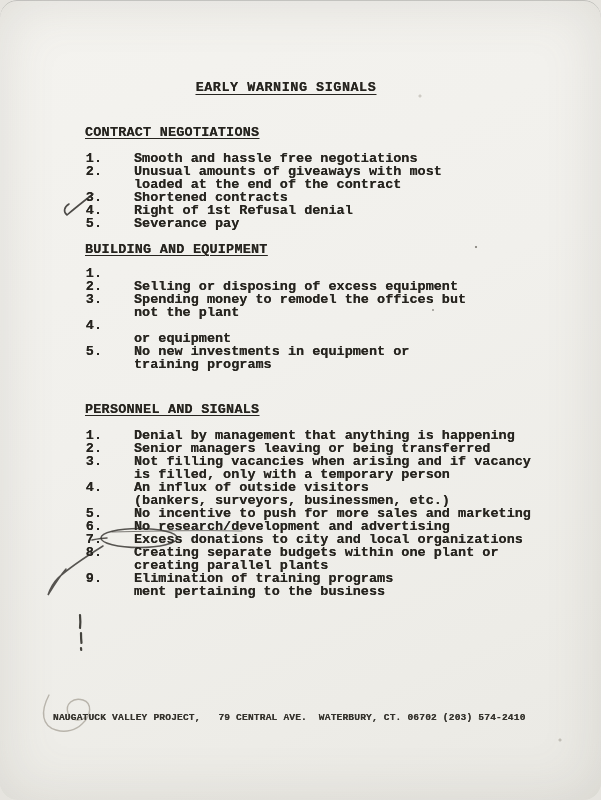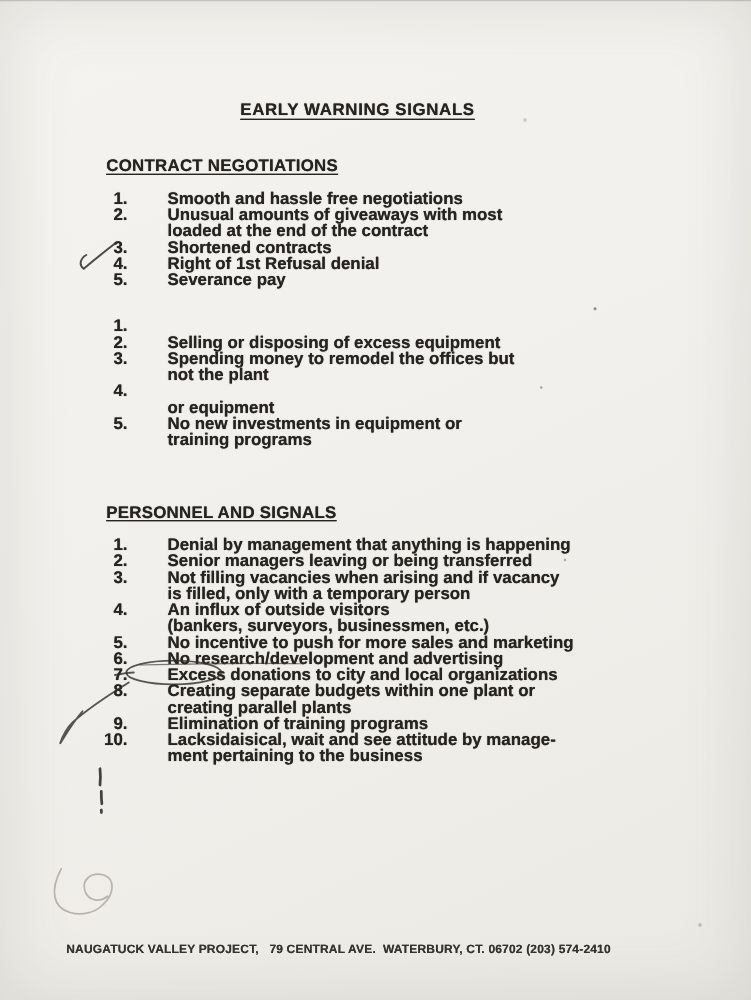--- a/index.html
+++ b/index.html
@@ -6,43 +6,43 @@
   .page{
     position:relative;width:601px;height:800px;overflow:hidden;
     background:
       radial-gradient(circle at 476px 247px, rgba(70,66,58,.55) 0 .8px, transparent 1.6px),
       radial-gradient(circle at 433px 310px, rgba(70,66,58,.4) 0 .7px, transparent 1.4px),
       radial-gradient(circle at 452px 448px, rgba(70,66,58,.4) 0 .7px, transparent 1.4px),
       radial-gradient(circle at 560px 740px, rgba(120,112,98,.35) 0 1px, transparent 2px),
       radial-gradient(circle at 420px 96px, rgba(120,112,98,.3) 0 1px, transparent 2px),
       linear-gradient(155deg,#f4f3ef 0%,#f1f0ec 45%,#edecE7 80%,#eae9e4 100%);
     box-shadow: inset 0 0 55px rgba(110,104,92,.16), inset 0 1px 0 rgba(110,110,110,.3);
-    font-family:Liberation Sans, sans-serif;
-    font-weight:700;color:#26241f;
+    font-family:Liberation Mono, monospace;
+    font-weight:700;color:#26241f;border-radius:17px;
   }
   .ink{text-shadow:0 0 .6px rgba(38,34,28,.85);}
   .title{
     position:absolute;top:80px;left:0;width:572px;margin:0;text-align:center;
     font-size:13.5px;letter-spacing:.5px;font-weight:700;
     text-decoration:underline;text-underline-offset:3px;text-decoration-thickness:1.4px;
   }
   .section{position:absolute;left:76px;}
   .sec0{top:126px}.sec1{top:243px}.sec2{top:403px}
   .heading{
     margin:0 0 0 9px;font-size:13.5px;font-weight:700;letter-spacing:.2px;
     text-decoration:underline;text-underline-offset:2px;text-decoration-thickness:1.4px;
     line-height:13px;
   }
   .list{margin-top:13px;}
   .sec1 .list{margin-top:11px;}
   .row{display:flex;height:13px;line-height:13.2px;font-size:13.5px;}
   .num{flex:none;width:26px;margin-right:12px;text-align:right;}
   .txt{white-space:pre;margin-left:20px;}
   .footer{
-    position:absolute;left:53px;top:754px;margin:0;
+    position:absolute;left:53px;top:712px;margin:0;
     font-size:9.6px;letter-spacing:.15px;white-space:pre;color:#35332d;
     text-shadow:0 0 .4px rgba(45,42,36,.8);
   }
   .annotations{position:absolute;left:0;top:0;pointer-events:none;}
 </style>
 </head>
 <body>
 
 <div class="page">
 
@@ -72,20 +72,21 @@
             <span class="num">4.</span>
             <span class="txt">Right of 1st Refusal denial</span>
           </div>
           <div class="row">
             <span class="num">5.</span>
             <span class="txt">Severance pay</span>
           </div>
         </div>
       </section>
       <section class="section sec1">
+        <h2 class="heading">BUILDING AND EQUIPMENT</h2>
         <div class="list">
           <div class="row">
             <span class="num">1.</span>
           </div>
           <div class="row">
             <span class="num">2.</span>
             <span class="txt">Selling or disposing of excess equipment</span>
           </div>
           <div class="row">
             <span class="num">3.</span>
@@ -157,24 +158,20 @@
           </div>
           <div class="row">
             <span class="num"></span>
             <span class="txt">creating parallel plants</span>
           </div>
           <div class="row">
             <span class="num">9.</span>
             <span class="txt">Elimination of training programs</span>
           </div>
           <div class="row">
-            <span class="num">10.</span>
-            <span class="txt">Lacksidaisical, wait and see attitude by manage-</span>
-          </div>
-          <div class="row">
             <span class="num"></span>
             <span class="txt">ment pertaining to the business</span>
           </div>
         </div>
       </section>
     </div>
 
   <svg class="annotations" width="601" height="800" viewBox="0 0 601 800" fill="none">
 
     <path d="M 93 194 C 84 201, 74 209, 67 215 M 67 215 C 63 212, 64 207, 69 204" stroke="#2f2d29" stroke-width="1.6" stroke-linecap="round" opacity="0.85"></path>

